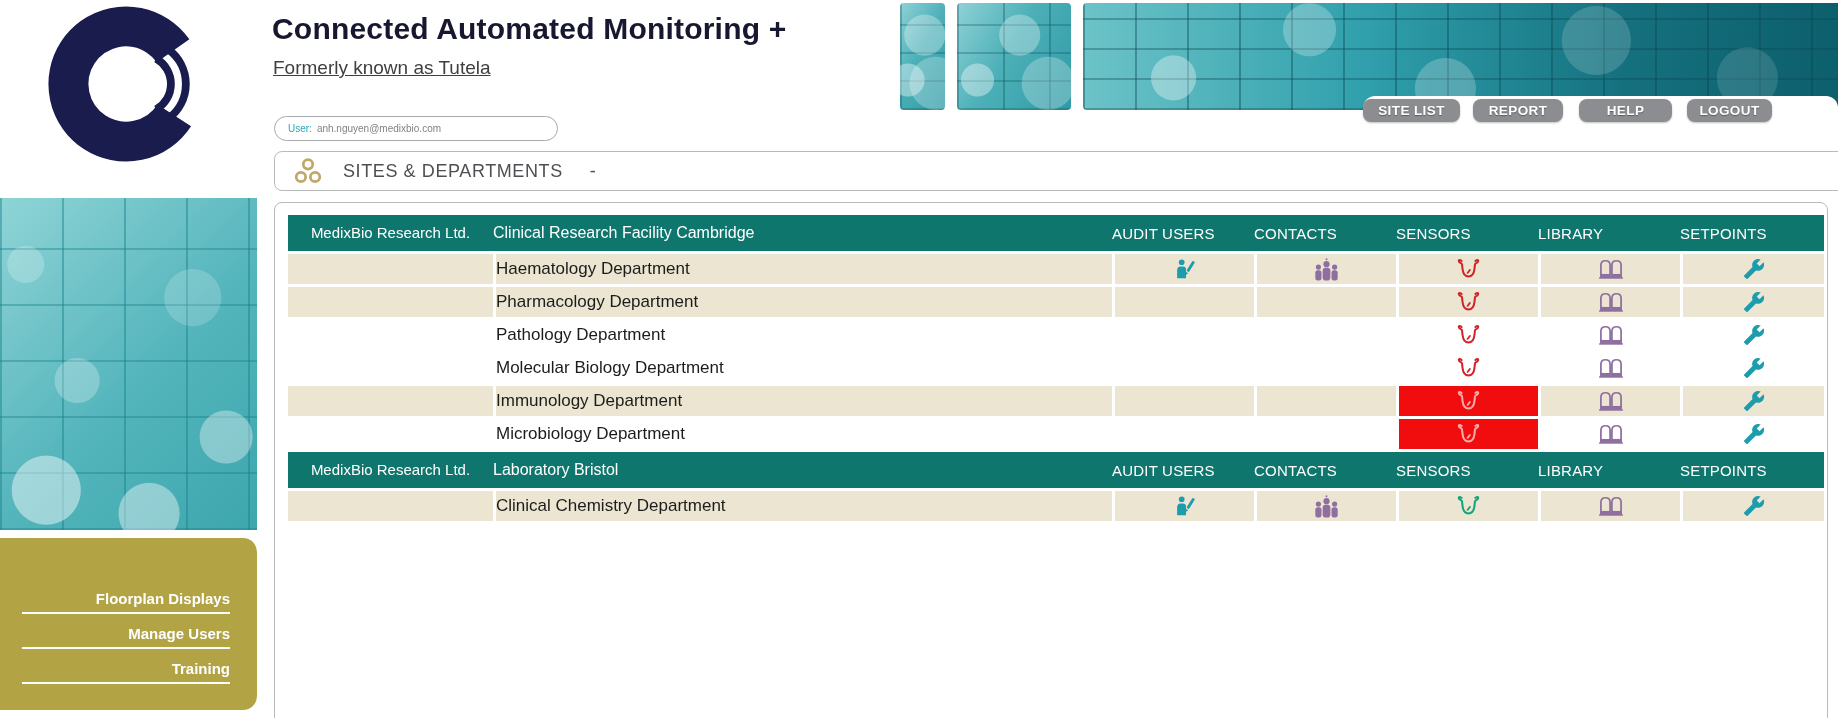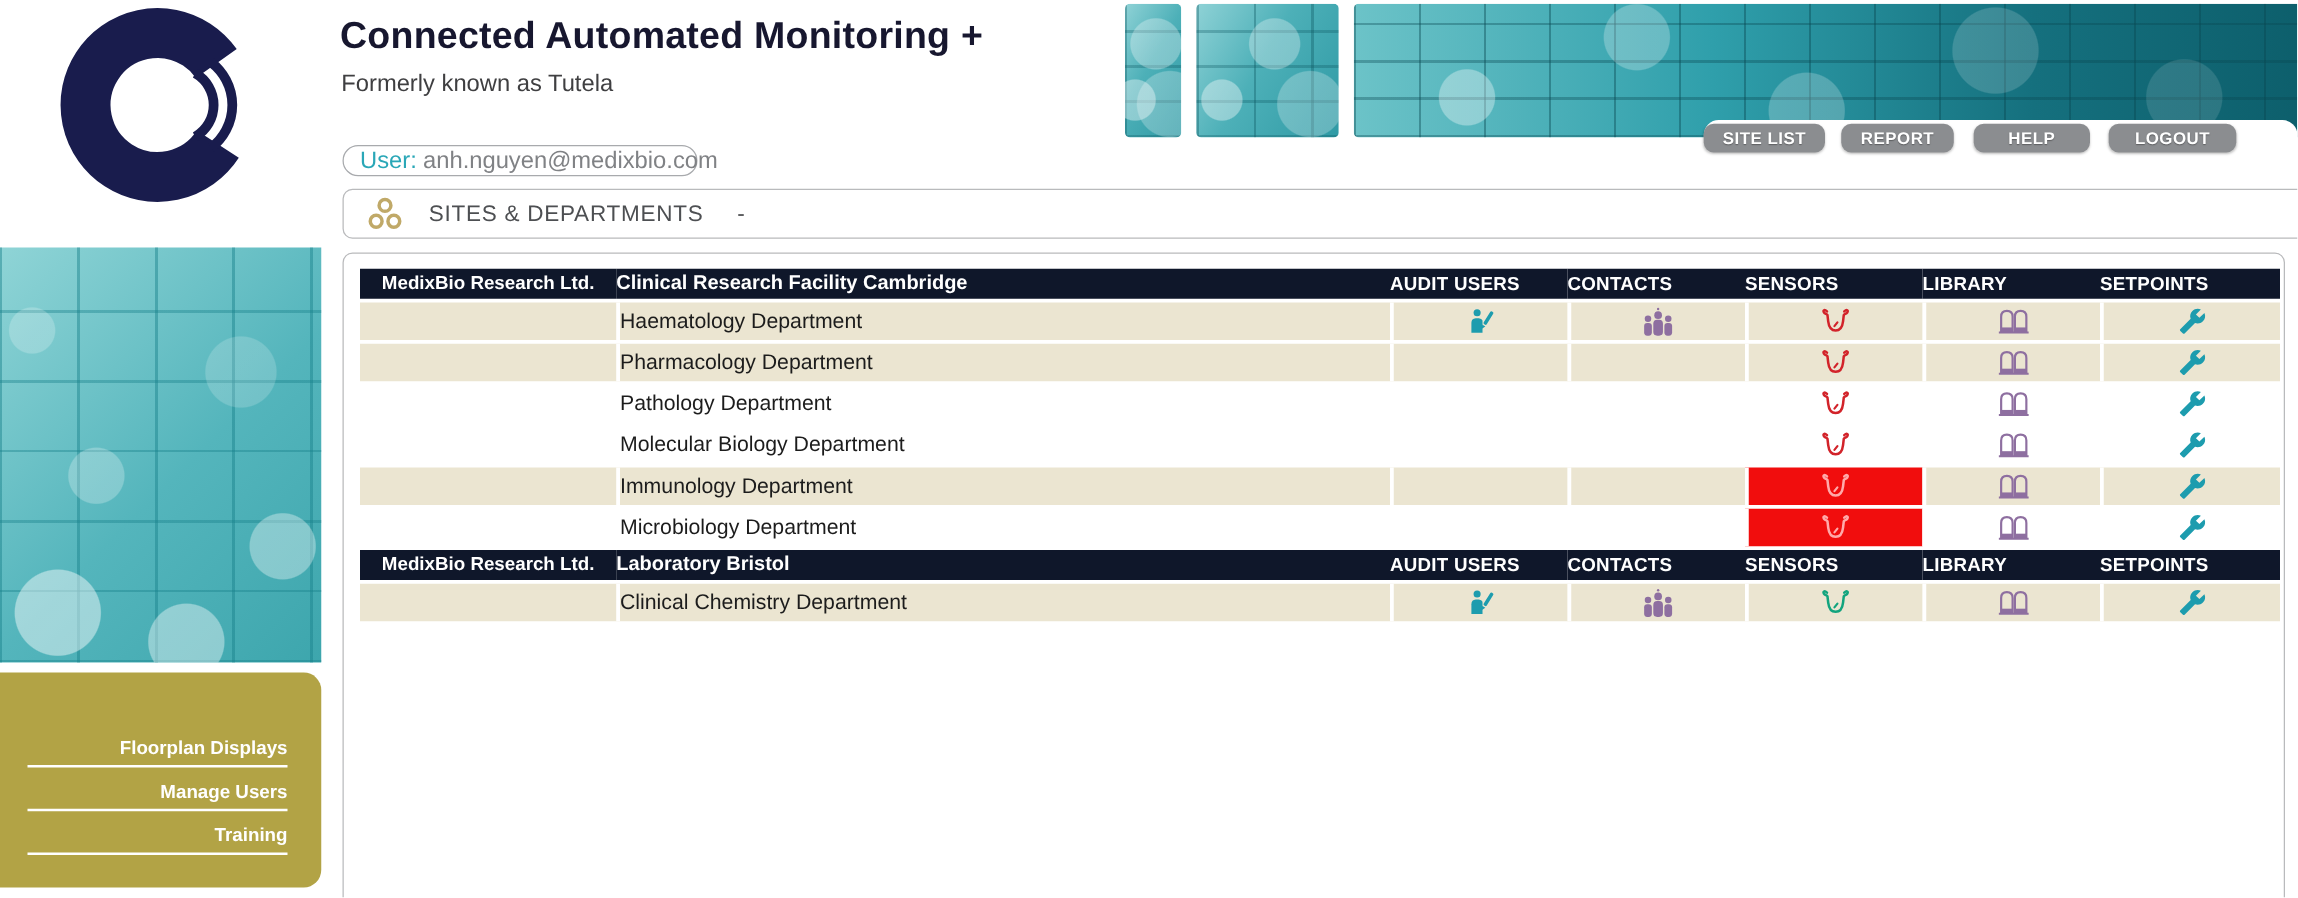--- a/index.html
+++ b/index.html
@@ -3,21 +3,21 @@
 <meta charset="utf-8">
 <style>
   html,body{margin:0;padding:0;background:#fff;}
   #app{
     position:relative;width:1838px;height:718px;overflow:hidden;
     font-family:"Liberation Sans",sans-serif;background:#fff;
   }
   
   .logo{position:absolute;left:44px;top:4px;width:164px;height:160px;}
   .app-title{position:absolute;left:272px;top:12px;font-size:30px;font-weight:600;color:#17172f;letter-spacing:.2px;}
-  .app-subtitle{position:absolute;left:273px;top:57px;font-size:19px;color:#3f3f41;}
+  .app-subtitle{position:absolute;left:273px;top:57px;font-size:19px;color:#3f3f41;text-decoration:underline;}
   .banner{position:absolute;top:3px;height:107px;border-radius:4px;
     background:
       radial-gradient(circle at 18% 72%, rgba(255,255,255,.38) 0 16px, rgba(255,255,255,0) 17px),
       radial-gradient(circle at 55% 30%, rgba(255,255,255,.30) 0 20px, rgba(255,255,255,0) 21px),
       radial-gradient(circle at 80% 75%, rgba(255,255,255,.25) 0 26px, rgba(255,255,255,0) 27px),
       repeating-linear-gradient(90deg, rgba(10,84,94,.35) 0 2px, transparent 2px 46px),
       repeating-linear-gradient(0deg, rgba(10,84,94,.30) 0 2px, transparent 2px 28px),
       linear-gradient(120deg,#8fd2d6 0%,#4db0b8 45%,#2f9aa5 100%);
   }
   .banner.b1{left:900px;width:45px;}
@@ -36,45 +36,45 @@
   .btn-shelf{position:absolute;left:1363px;top:96px;width:475px;height:40px;background:#fff;border-radius:12px 12px 0 0;}
   .nav-buttons{position:absolute;left:1363px;top:99px;width:434px;display:flex;align-items:center;}
   .nav-buttons button{
     height:23px;border:none;border-radius:8px;background:#8b8d90;color:#fff;
     font-family:"Liberation Sans",sans-serif;font-weight:bold;font-size:13.5px;letter-spacing:.4px;
     text-shadow:0 1px 1px rgba(0,0,0,.35);box-shadow:0 1px 2px rgba(0,0,0,.25);cursor:pointer;padding:0;
   }
   .nav-buttons button:nth-child(1){width:97px;margin-right:13px;}
   .nav-buttons button:nth-child(2){width:90px;margin-right:16px;}
   .nav-buttons button:nth-child(3){width:93px;margin-right:15px;text-align:center;}
-  .nav-buttons button:nth-child(4){width:102px;}
+  .nav-buttons button:nth-child(4){width:85px;}
   .user-pill{
     position:absolute;left:274px;top:116px;width:284px;height:25px;
     border:1.5px solid #a8aaad;border-radius:13px;display:flex;align-items:center;padding-left:13px;box-sizing:border-box;
-    font-size:19px;background:#fff;
+    font-size:10px;background:#fff;
   }
   .user-label{color:#2aa7b7;margin-right:5px;}
   .user-email{color:#808285;}
   
   .section-bar{
     position:absolute;left:274px;top:151px;width:1806px;height:40px;background:#fff;
     border:1px solid #b9babc;border-radius:8px;box-sizing:border-box;display:flex;align-items:center;
   }
   .section-bar .cluster{margin-left:18px;margin-right:20px;display:flex;}
   .section-title{font-size:18px;color:#4d4f52;letter-spacing:.6px;}
   .section-suffix{font-size:18px;color:#4d4f52;margin-left:27px;}
   
   .content-panel{
     position:absolute;left:274px;top:202px;width:1554px;height:540px;background:#fff;
     border:1px solid #b9babc;border-radius:8px 8px 0 0;box-sizing:border-box;
   }
   
   table.sites{position:absolute;left:288px;top:212px;border-collapse:separate;border-spacing:0 3px;table-layout:fixed;width:1536px;}
   table.sites td{padding:0;vertical-align:middle;}
-  tr.group-header td{background:#0f172a;color:#fff;font-weight:bold;height:24px;}
+  tr.group-header td{background:#0f766e;color:#fff;font-weight:normal;height:36px;}
   td.org-h{font-size:15px;text-align:center;line-height:1.2;}
   td.site-h{font-size:16px;text-align:left;padding-left:14px;}
   td.col-h{font-size:15px;text-align:left;letter-spacing:.2px;}
   tr.data-row td{height:30px;}
   tr.data-row.beige td{background:#ebe5d1;}
   tr.data-row.white td{background:#fff;}
   tr.data-row td + td{border-left:3px solid #fff;}
   td.dept{font-size:17px;color:#1c1c1c;text-align:left;padding-left:17px;}
   td.icon-cell{text-align:center;}
   td.icon-cell .icon-wrap{display:inline-flex;align-items:center;justify-content:center;cursor:pointer;vertical-align:middle;}

